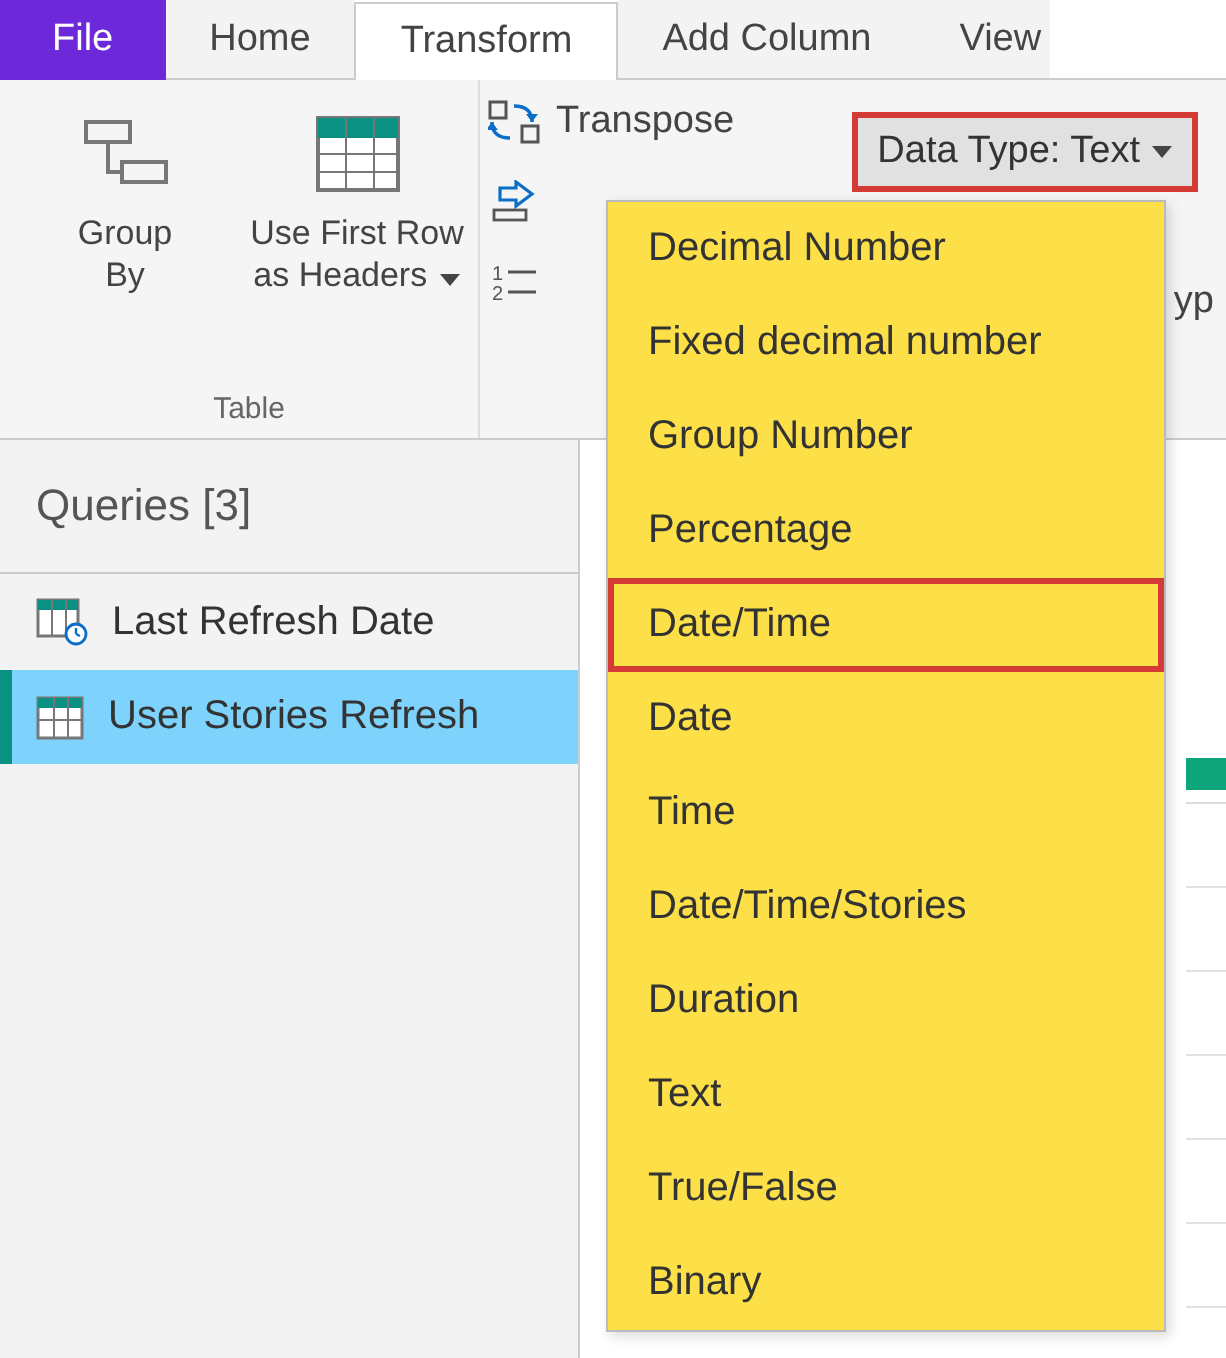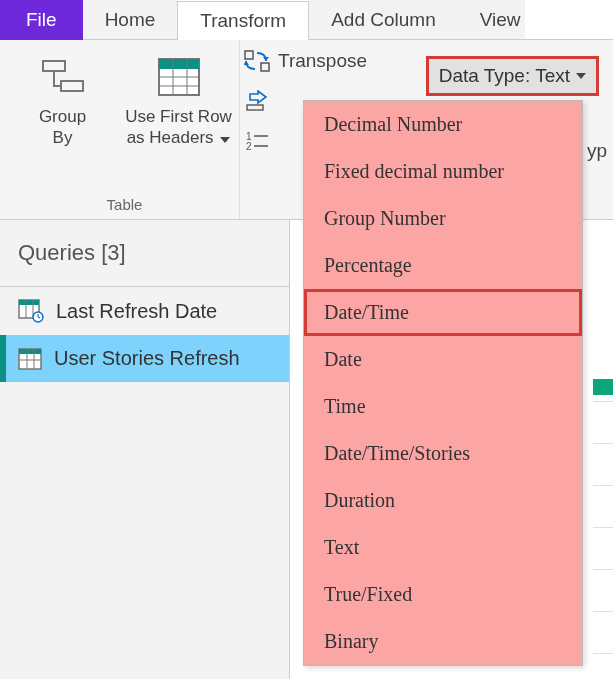--- a/index.html
+++ b/index.html
@@ -173,25 +173,24 @@
     top: 181px;
     width: 20px;
     border-top: 1px solid #ddd;
   }
   .grid-lines div { height: 42px; border-bottom: 1px solid #e0e0e0; }
   .dropdown {
     position: absolute;
     left: 303px;
     top: 100px;
     width: 280px;
-    background: #fca5a5;
+    background: #fde047;
     border: 1px solid #bbb;
     box-shadow: 2px 2px 6px rgba(0,0,0,0.15);
     z-index: 10;
-    font-family: Liberation Serif, serif;
   }
   .dropdown-item {
     padding: 12px 20px;
     font-size: 20px;
     color: #333;
     cursor: pointer;
   }
   .dropdown-item.highlighted {
     border: 3px solid #d43a36;
     padding: 9px 17px;
@@ -337,15 +336,15 @@
   <div class="dropdown-item">Decimal Number</div>
   <div class="dropdown-item">Fixed decimal number</div>
   <div class="dropdown-item">Group Number</div>
   <div class="dropdown-item">Percentage</div>
   <div class="dropdown-item highlighted">Date/Time</div>
   <div class="dropdown-item">Date</div>
   <div class="dropdown-item">Time</div>
   <div class="dropdown-item">Date/Time/Stories</div>
   <div class="dropdown-item">Duration</div>
   <div class="dropdown-item">Text</div>
-  <div class="dropdown-item">True/Fixed</div>
+  <div class="dropdown-item">True/False</div>
   <div class="dropdown-item">Binary</div>
 </div>
 
 </body></html>

